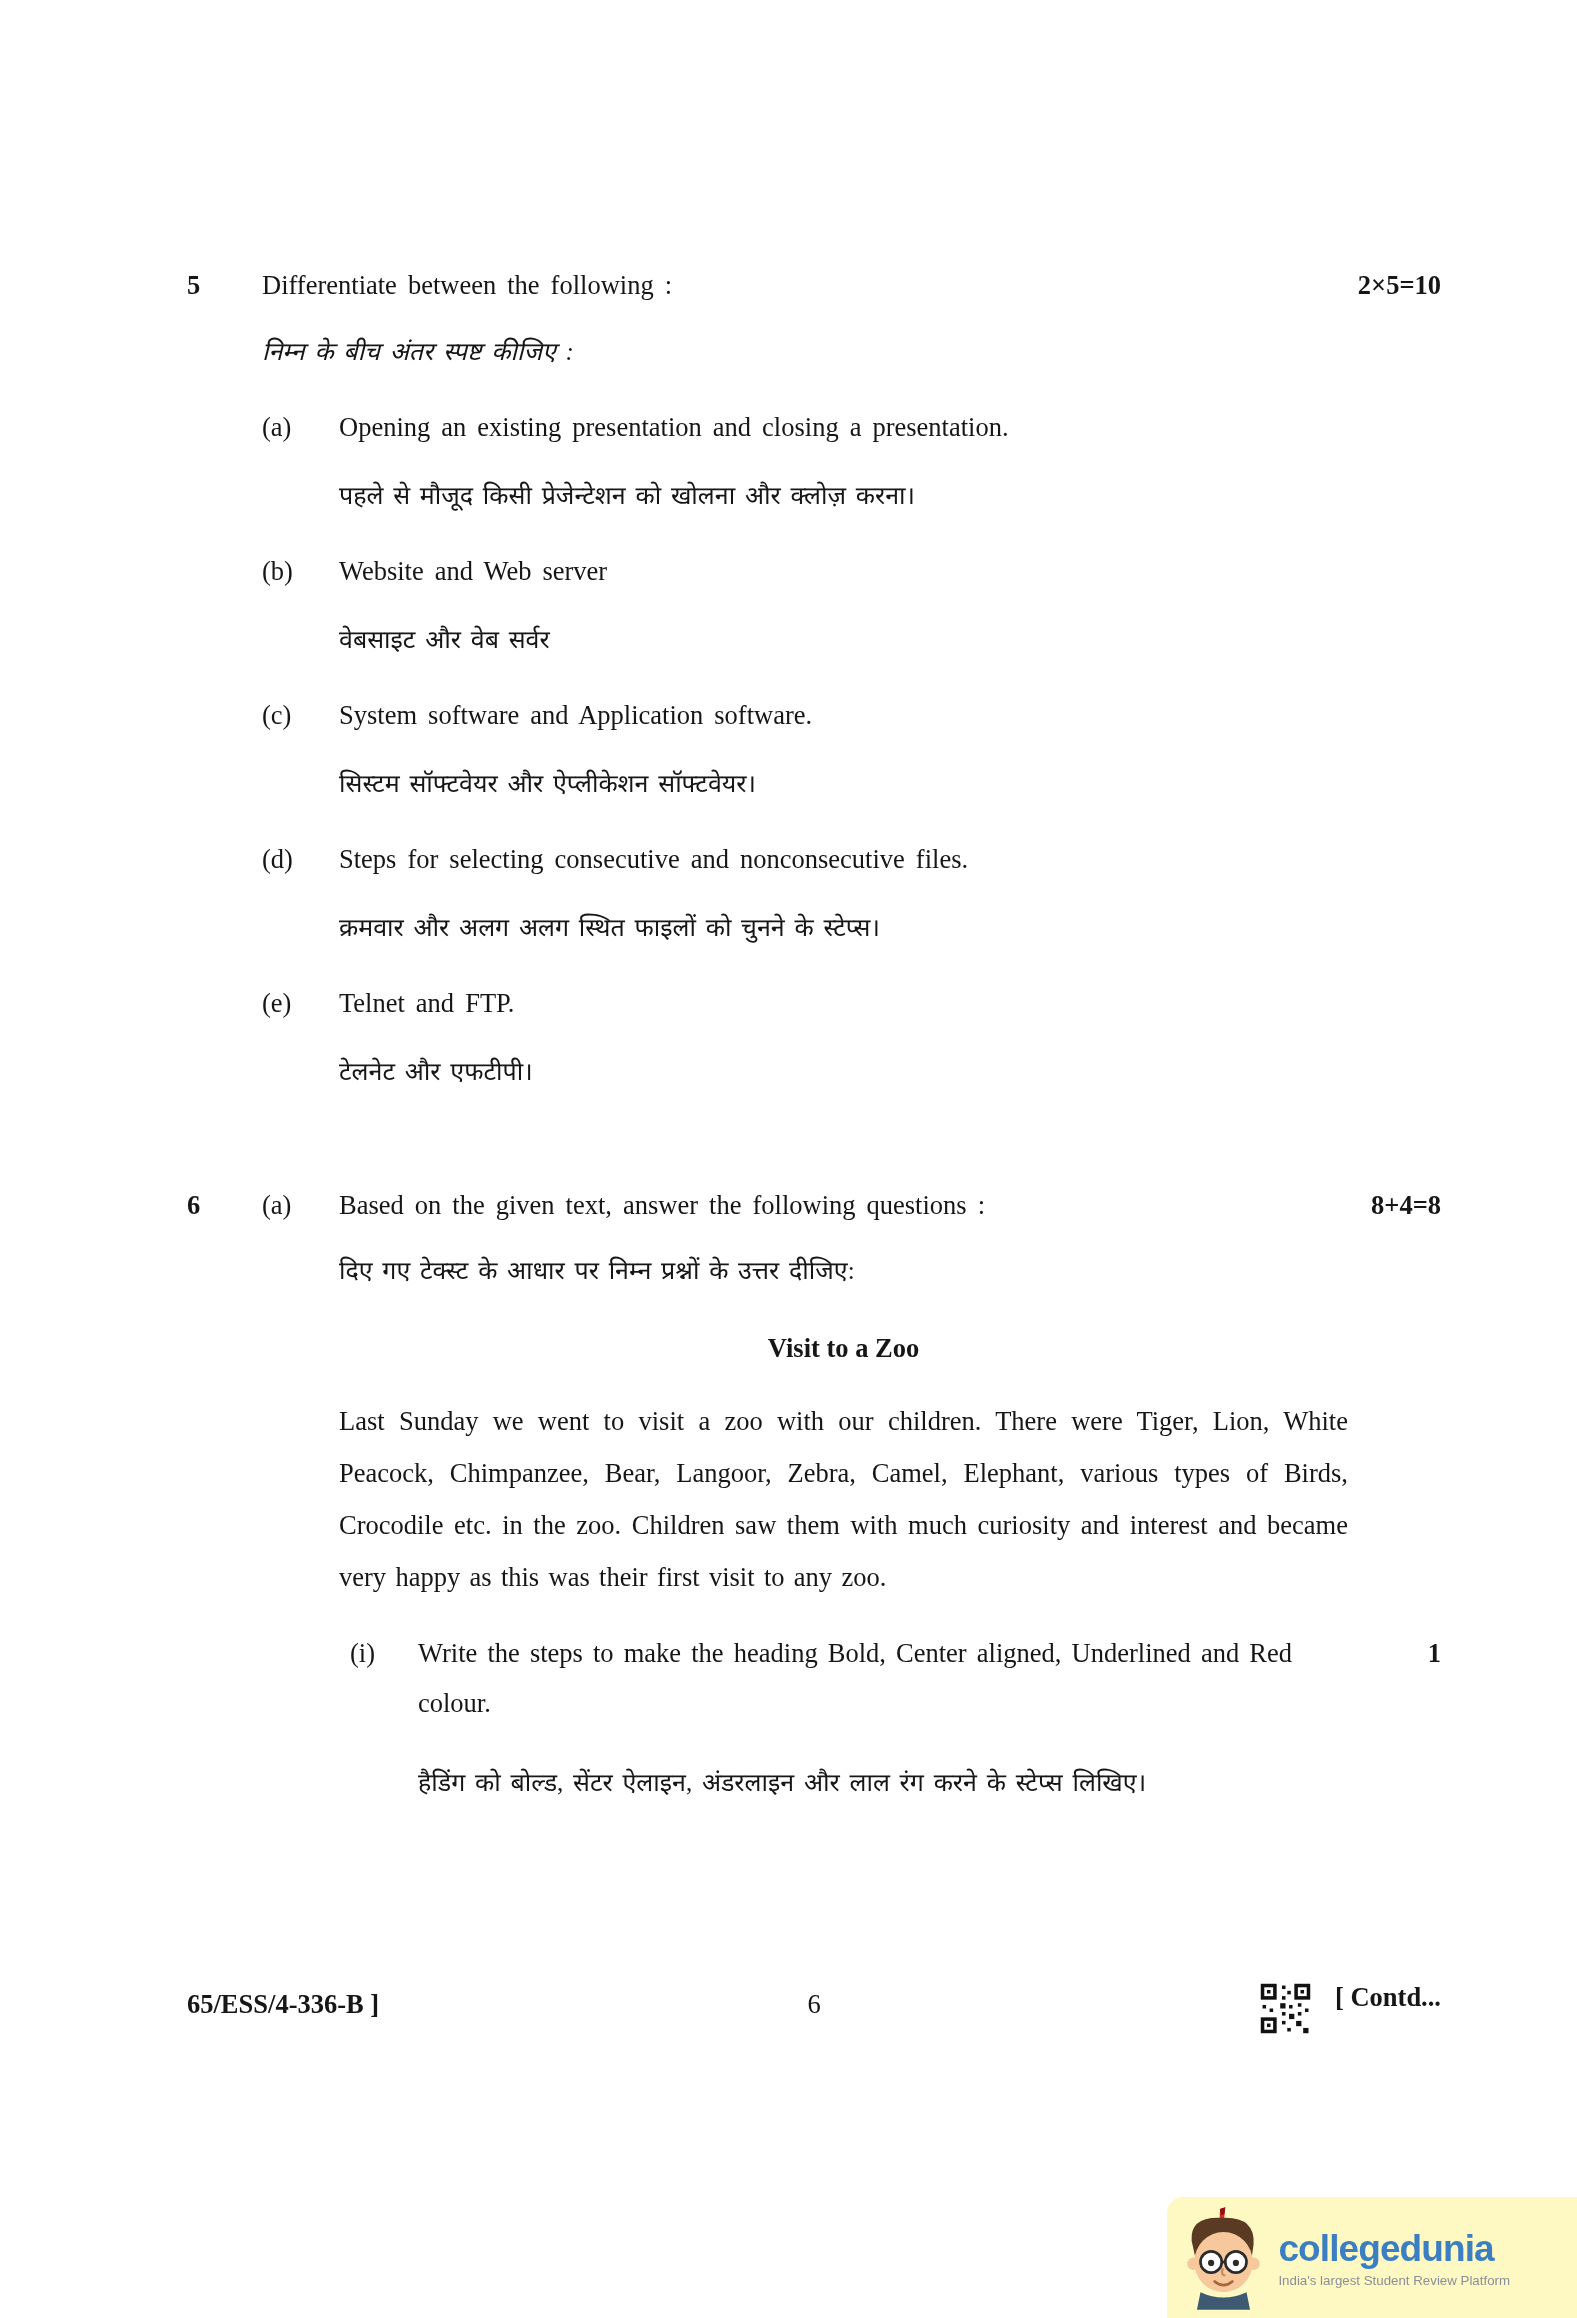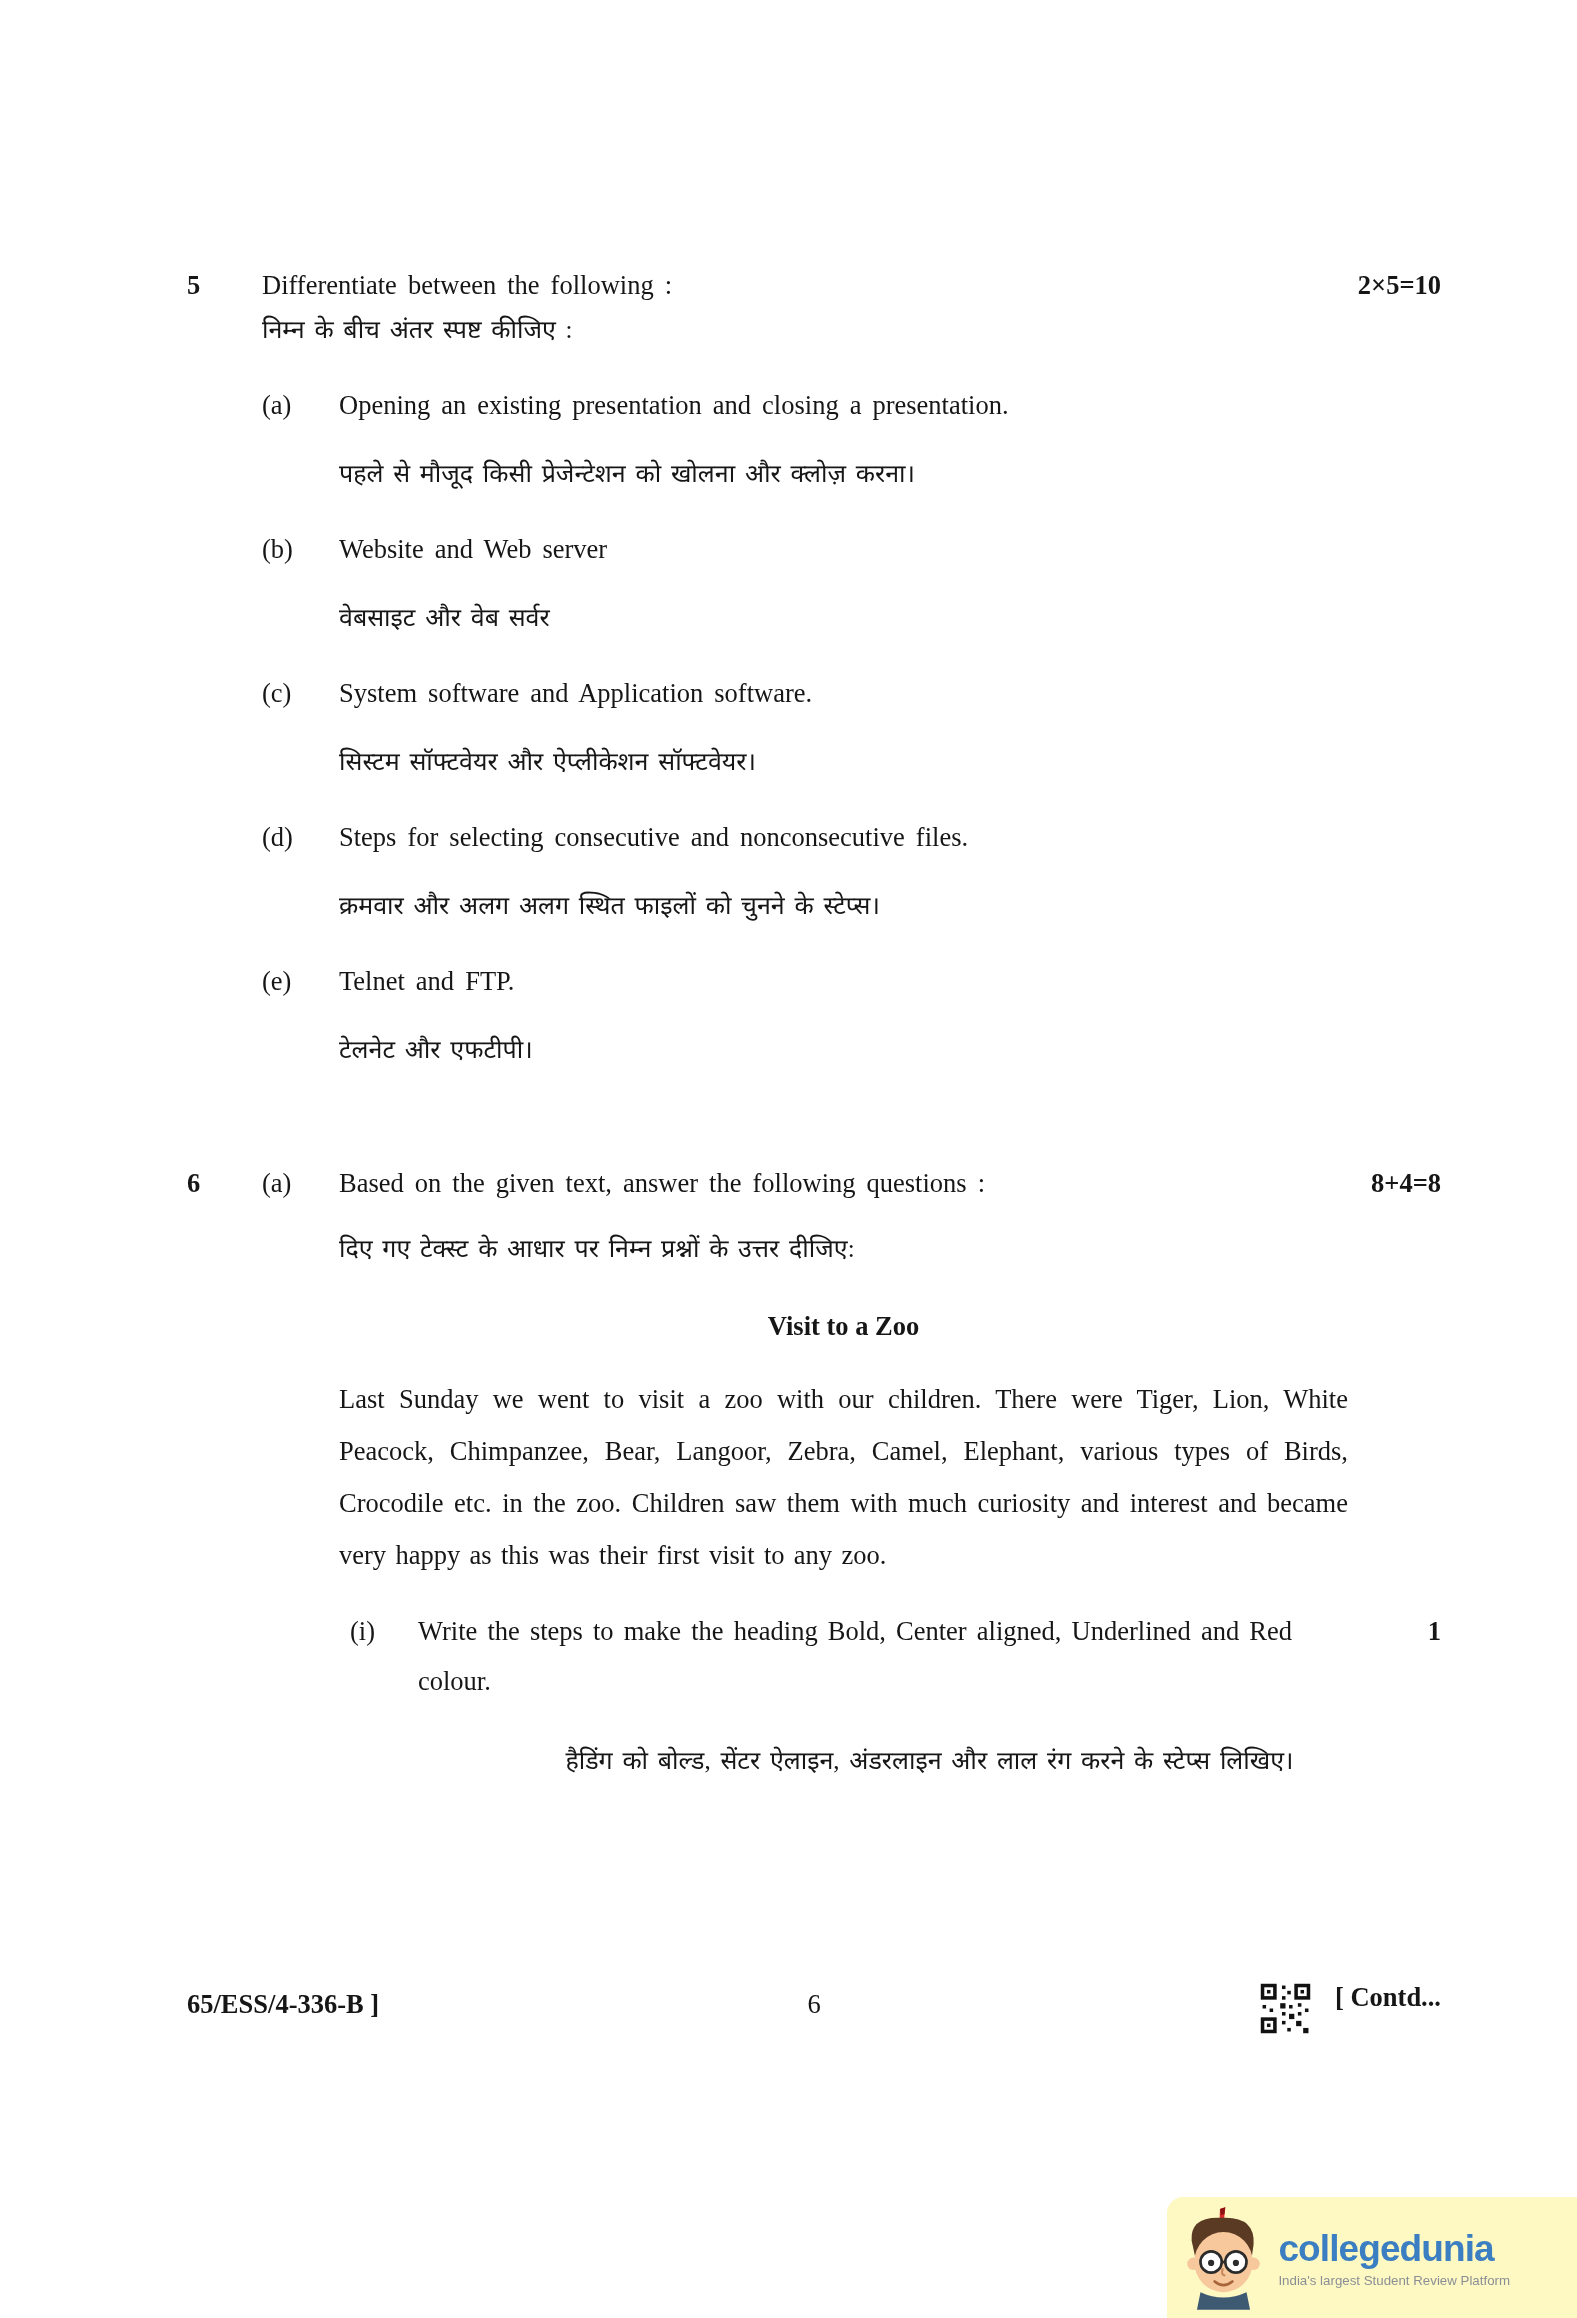--- a/index.html
+++ b/index.html
@@ -13,39 +13,39 @@
     overflow:hidden;
   }
   .content { position:absolute; top:270px; left:187px; right:137px; }
   .row { display:flex; align-items:baseline; }
   .qnum   { width:75px; font-weight:bold; font-size:26.5px; flex:0 0 auto; }
   .plabel { width:77px; font-size:26.5px; flex:0 0 auto; }
   .qtext  { flex:1 1 auto; font-size:26.5px; word-spacing:4.4px; }
   .marks  { font-weight:bold; font-size:26.5px; margin-left:21px; white-space:nowrap; flex:0 0 auto; }
   .en { font-size:26.5px; line-height:39px; word-spacing:4.4px; }
   .hi { font-size:25px; line-height:39px; word-spacing:3.5px; }
-  .q5-hi { margin-left:75px; margin-top:9px; }
+  .q5-hi { margin-left:75px; margin-top:31px;font-style:italic; }
   .items { margin-left:75px; }
   .item-en { margin-top:37px; }
   .item-hi { margin-top:29px; margin-left:77px; }
   .q6 { margin-top:99px; }
   .q6-hi { margin-top:30px; margin-left:152px; }
   .passage-title {
     margin-top:39px; margin-left:152px; width:1009px;
     text-align:center; font-weight:bold; font-size:26.5px; line-height:39px;
   }
   .passage {
     margin-top:26.5px; margin-left:152px; width:1009px;
     font-size:26.5px; line-height:52px; text-align:justify; word-spacing:2.7px;
   }
   .sub-q { margin-top:25px; margin-left:163px; }
   .sub-label { width:68px; font-size:26.5px; flex:0 0 auto; }
   .sub-text { width:912px; font-size:26.5px; line-height:50px; word-spacing:3.5px; flex:0 0 auto; }
   .sub-marks { margin-left:auto; font-weight:bold; font-size:26.5px; flex:0 0 auto; }
-  .sub-hi { margin-top:35px; margin-left:231px;text-align:center; }
+  .sub-hi { margin-top:35px; margin-left:231px; }
 
   .footer {
     position:absolute; top:1982px; left:187px; right:137px; height:62px;
   }
   .footer-code {
     position:absolute; left:0; top:7px;
     font-weight:bold; font-size:26.5px;
   }
   .footer-page {
     position:absolute; left:50%; top:7px; transform:translateX(-50%);

